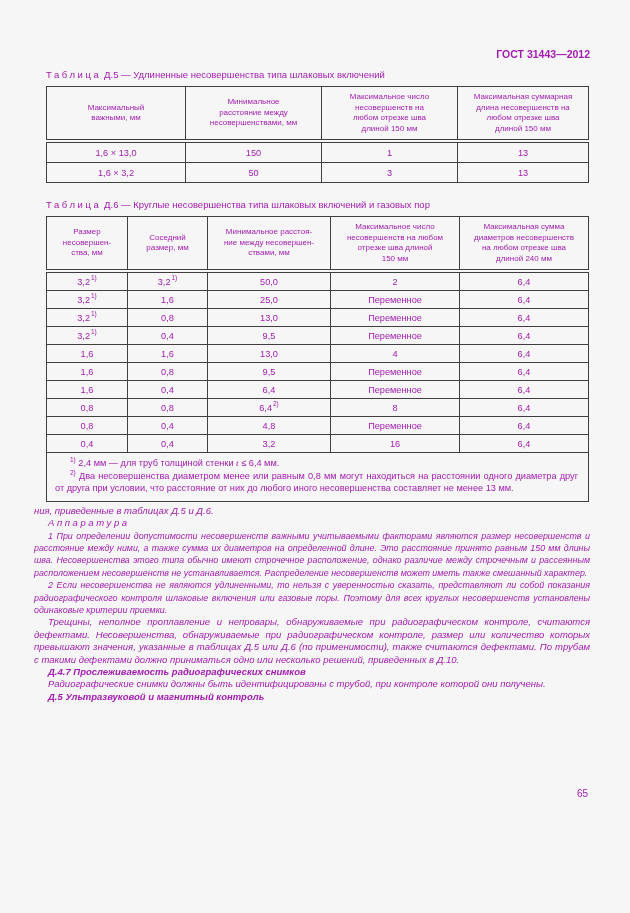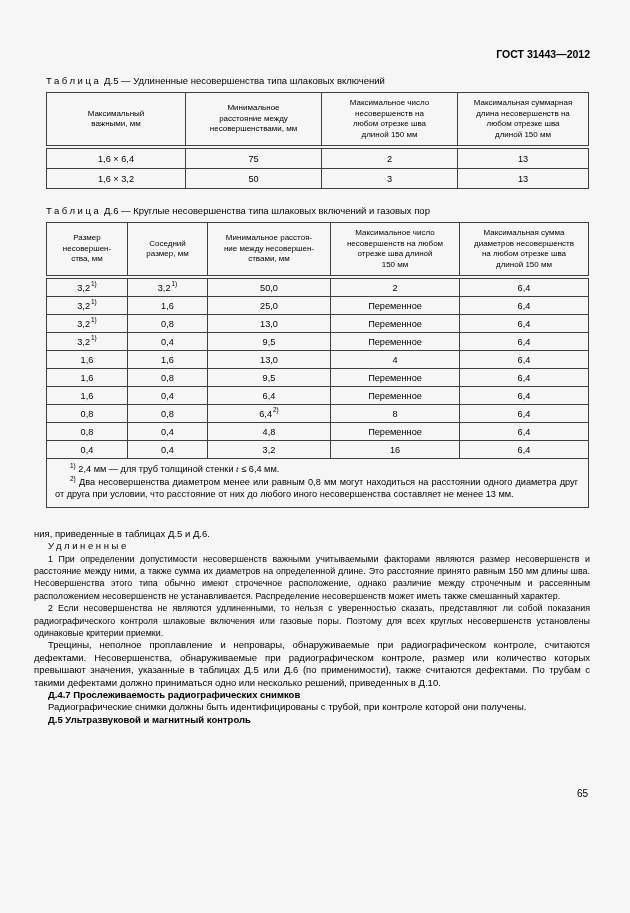--- a/index.html
+++ b/index.html
@@ -1,40 +1,40 @@
 <!DOCTYPE html>
 <html lang="ru"><head>
 <meta charset="utf-8">
 <style>
   html,body{margin:0;padding:0;background:#f5f6f5;}
   .page{
     width:630px;height:913px;position:relative;box-sizing:border-box;
-    background:#f5f6f5;color:#000000;
+    background:#f5f6f5;color:#a21caf;
     font-family:"Liberation Sans","DejaVu Sans",sans-serif;
     padding:48px 40px 4px 34px;overflow:hidden;
   }
   .std-code{text-align:right;font-weight:bold;font-size:10.5px;line-height:13px;}
   .tbl-title{font-size:9.5px;line-height:12px;margin:0 0 5px 12px;}
-  .tbl-title-d5{margin-top:14px;}
+  .tbl-title-d5{margin-top:8px;}
   .tbl-title-d6{margin-top:16px;}
   .spaced{letter-spacing:2.6px;}
   table{border-collapse:collapse;table-layout:fixed;margin-left:12px;width:542px;}
   th,td{border:1px solid #3f3f3f;}
   th{
     border-bottom:4px double #3f3f3f;font-weight:normal;font-size:8px;line-height:10.5px;
     text-align:center;vertical-align:middle;padding:5px 3px;white-space:pre-line;
   }
   td{font-size:9.2px;text-align:center;vertical-align:middle;padding:1px 3px;}
   .t5 td{height:17px;}
   .t6 td{height:15px;}
   sup{font-size:6.5px;vertical-align:super;line-height:0;margin-left:1px;}
   td.fn-cell{text-align:justify;padding:4px 10px 6px 8px;height:auto;}
   .fn{margin:0;font-size:9.2px;line-height:12.6px;text-indent:14px;}
   .fn i{font-family:"Liberation Serif","DejaVu Serif",serif;font-style:italic;}
-  .body-text{margin-top:20px;}
+  .body-text{margin-top:3px;font-style:italic;}
   .body-text p{margin:0;font-size:9.5px;line-height:12.4px;text-align:justify;text-indent:14px;}
   .body-text p.no-indent{text-indent:0;}
   .body-text p.bold{font-weight:bold;}
   .body-text p.note{font-size:8.9px;}
   .notes-label{letter-spacing:2.6px;}
   .page-num{position:absolute;top:788px;right:42px;font-size:10px;}
 </style>
 </head>
 <body>
 
@@ -63,23 +63,23 @@
 любом отрезке шва
 длиной 150 мм</th>
           <th>Максимальная суммарная
 длина несовершенств на
 любом отрезке шва
 длиной 150 мм</th>
         </tr>
     </thead>
     <tbody>
         <tr>
-          <td>1,6 × 6,4</td>
-          <td>75</td>
-          <td>2</td>
+          <td>1,6 × 13,0</td>
+          <td>150</td>
+          <td>1</td>
           <td>13</td>
         </tr>
         <tr>
           <td>1,6 × 3,2</td>
           <td>50</td>
           <td>3</td>
           <td>13</td>
         </tr>
       </tbody>
   </table>
@@ -104,21 +104,21 @@
           <th>Минимальное расстоя-
 ние между несовершен-
 ствами, мм</th>
           <th>Максимальное число
 несовершенств на любом
 отрезке шва длиной
 150 мм</th>
           <th>Максимальная сумма
 диаметров несовершенств
 на любом отрезке шва
-длиной 150 мм</th>
+длиной 240 мм</th>
         </tr>
     </thead>
     <tbody>
         <tr>
           <td>3,2<sup>1)</sup></td>
           <td>3,2<sup>1)</sup></td>
           <td>50,0</td>
           <td>2</td>
           <td>6,4</td>
         </tr>
@@ -191,21 +191,21 @@
         <td class="fn-cell" colspan="5">
             <p class="fn"><sup>1)</sup> 2,4 мм — для труб толщиной стенки <i>t</i> ≤ 6,4 мм.</p>
             <p class="fn"><sup>2)</sup> Два несовершенства диаметром менее или равным 0,8 мм могут находиться на расстоянии одного диаметра друг от друга при условии, что расстояние от них до любого иного несовершенства составляет не менее 13 мм.</p>
           </td>
       </tr>
     </tbody>
   </table>
 
   <div class="body-text">
     <p class="no-indent">ния, приведенные в таблицах Д.5 и Д.6.</p>
-    <p class="notes-label">Удлиненные</p>
+    <p class="notes-label">Аппаратура</p>
     <p class="note">1 При определении допустимости несовершенств важными учитываемыми факторами являются размер несовершенств и расстояние между ними, а также сумма их диаметров на определенной длине. Это расстояние принято равным 150 мм длины шва. Несовершенства этого типа обычно имеют строчечное расположение, однако различие между строчечным и рассеянным расположением несовершенств не устанавливается. Распределение несовершенств может иметь также смешанный характер.</p>
     <p class="note">2 Если несовершенства не являются удлиненными, то нельзя с уверенностью сказать, представляют ли собой показания радиографического контроля шлаковые включения или газовые поры. Поэтому для всех круглых несовершенств установлены одинаковые критерии приемки.</p>
     <p>Трещины, неполное проплавление и непровары, обнаруживаемые при радиографическом контроле, считаются дефектами. Несовершенства, обнаруживаемые при радиографическом контроле, размер или количество которых превышают значения, указанные в таблицах Д.5 или Д.6 (по применимости), также считаются дефектами. По трубам с такими дефектами должно приниматься одно или несколько решений, приведенных в Д.10.</p>
     <p class="bold">Д.4.7 Прослеживаемость радиографических снимков</p>
     <p>Радиографические снимки должны быть идентифицированы с трубой, при контроле которой они получены.</p>
     <p class="bold">Д.5 Ультразвуковой и магнитный контроль</p>
   </div>
 
   <div class="page-num">65</div>
 

